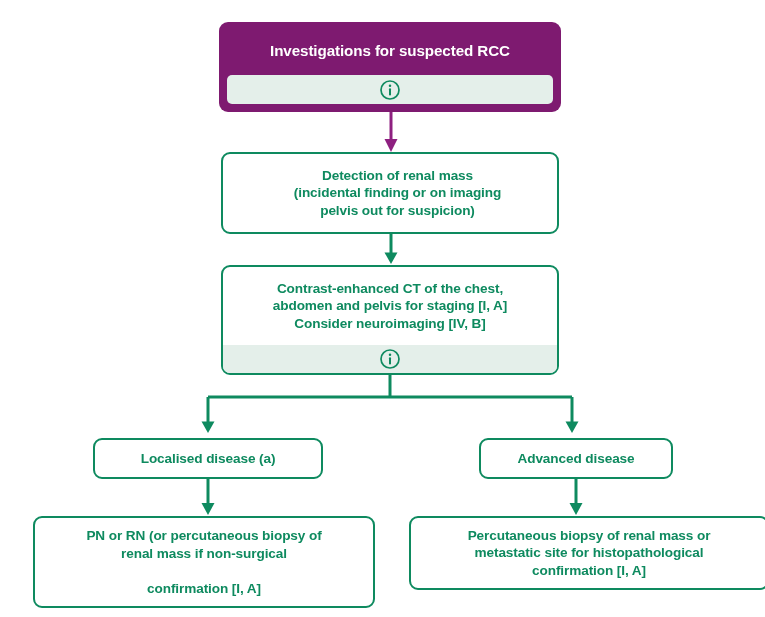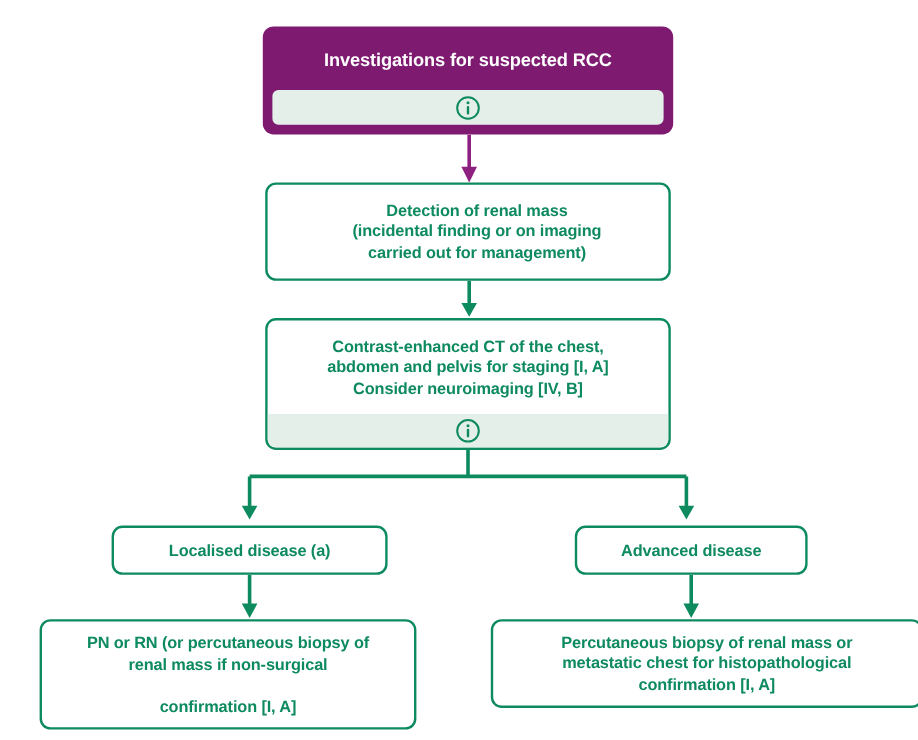--- a/index.html
+++ b/index.html
@@ -110,21 +110,21 @@
   <svg class="conn" style="left:376px; top:112px;" width="30" height="42">
     <line x1="15" y1="0" x2="15" y2="28" stroke="#8E2080" stroke-width="3"></line>
     <polygon points="15,40 8.5,27 21.5,27" fill="#8E2080"></polygon>
   </svg>
 
   <div class="node" style="left:221px; top:152px; width:338px; height:82px;padding-left:15px;">
     <div class="body">
       <div class="label">
         <span>Detection of renal mass</span><br>
         <span>(incidental finding or on imaging</span><br>
-        <span>carried out for management)</span>
+        <span>pelvis out for suspicion)</span>
       </div>
     </div>
   </div>
 
   <svg class="conn" style="left:376px; top:234px;" width="30" height="32">
     <line x1="15" y1="0" x2="15" y2="20" stroke="#0E8A5F" stroke-width="3"></line>
     <polygon points="15,30 8.5,18.5 21.5,18.5" fill="#0E8A5F"></polygon>
   </svg>
 
   <div class="node" style="left:221px; top:265px; width:338px; height:110px;">
@@ -174,34 +174,34 @@
   <svg class="conn" style="left:193px; top:479px;" width="30" height="38">
     <line x1="15" y1="0" x2="15" y2="25" stroke="#0E8A5F" stroke-width="3"></line>
     <polygon points="15,36 8.5,24 21.5,24" fill="#0E8A5F"></polygon>
   </svg>
 
   <svg class="conn" style="left:561px; top:479px;" width="30" height="38">
     <line x1="15" y1="0" x2="15" y2="25" stroke="#0E8A5F" stroke-width="3"></line>
     <polygon points="15,36 8.5,24 21.5,24" fill="#0E8A5F"></polygon>
   </svg>
 
-  <div class="node" style="left:33px; top:516px; width:314px; height:92px;">
+  <div class="node" style="left:33px; top:516px; width:342px; height:92px;">
     <div class="body">
       <div class="label">
         <span>PN or RN (or percutaneous biopsy of</span><br>
         <span>renal mass if non-surgical</span><br>
         <br>
         <span>confirmation [I, A]</span>
       </div>
     </div>
   </div>
 
   <div class="node" style="left:409px; top:516px; width:360px; height:74px;">
     <div class="body">
       <div class="label">
         <span>Percutaneous biopsy of renal mass or</span><br>
-        <span>metastatic chest for histopathological</span><br>
+        <span>metastatic site for histopathological</span><br>
         <span>confirmation [I, A]</span>
       </div>
     </div>
   </div>
 
 </div>
 
 </body></html>

